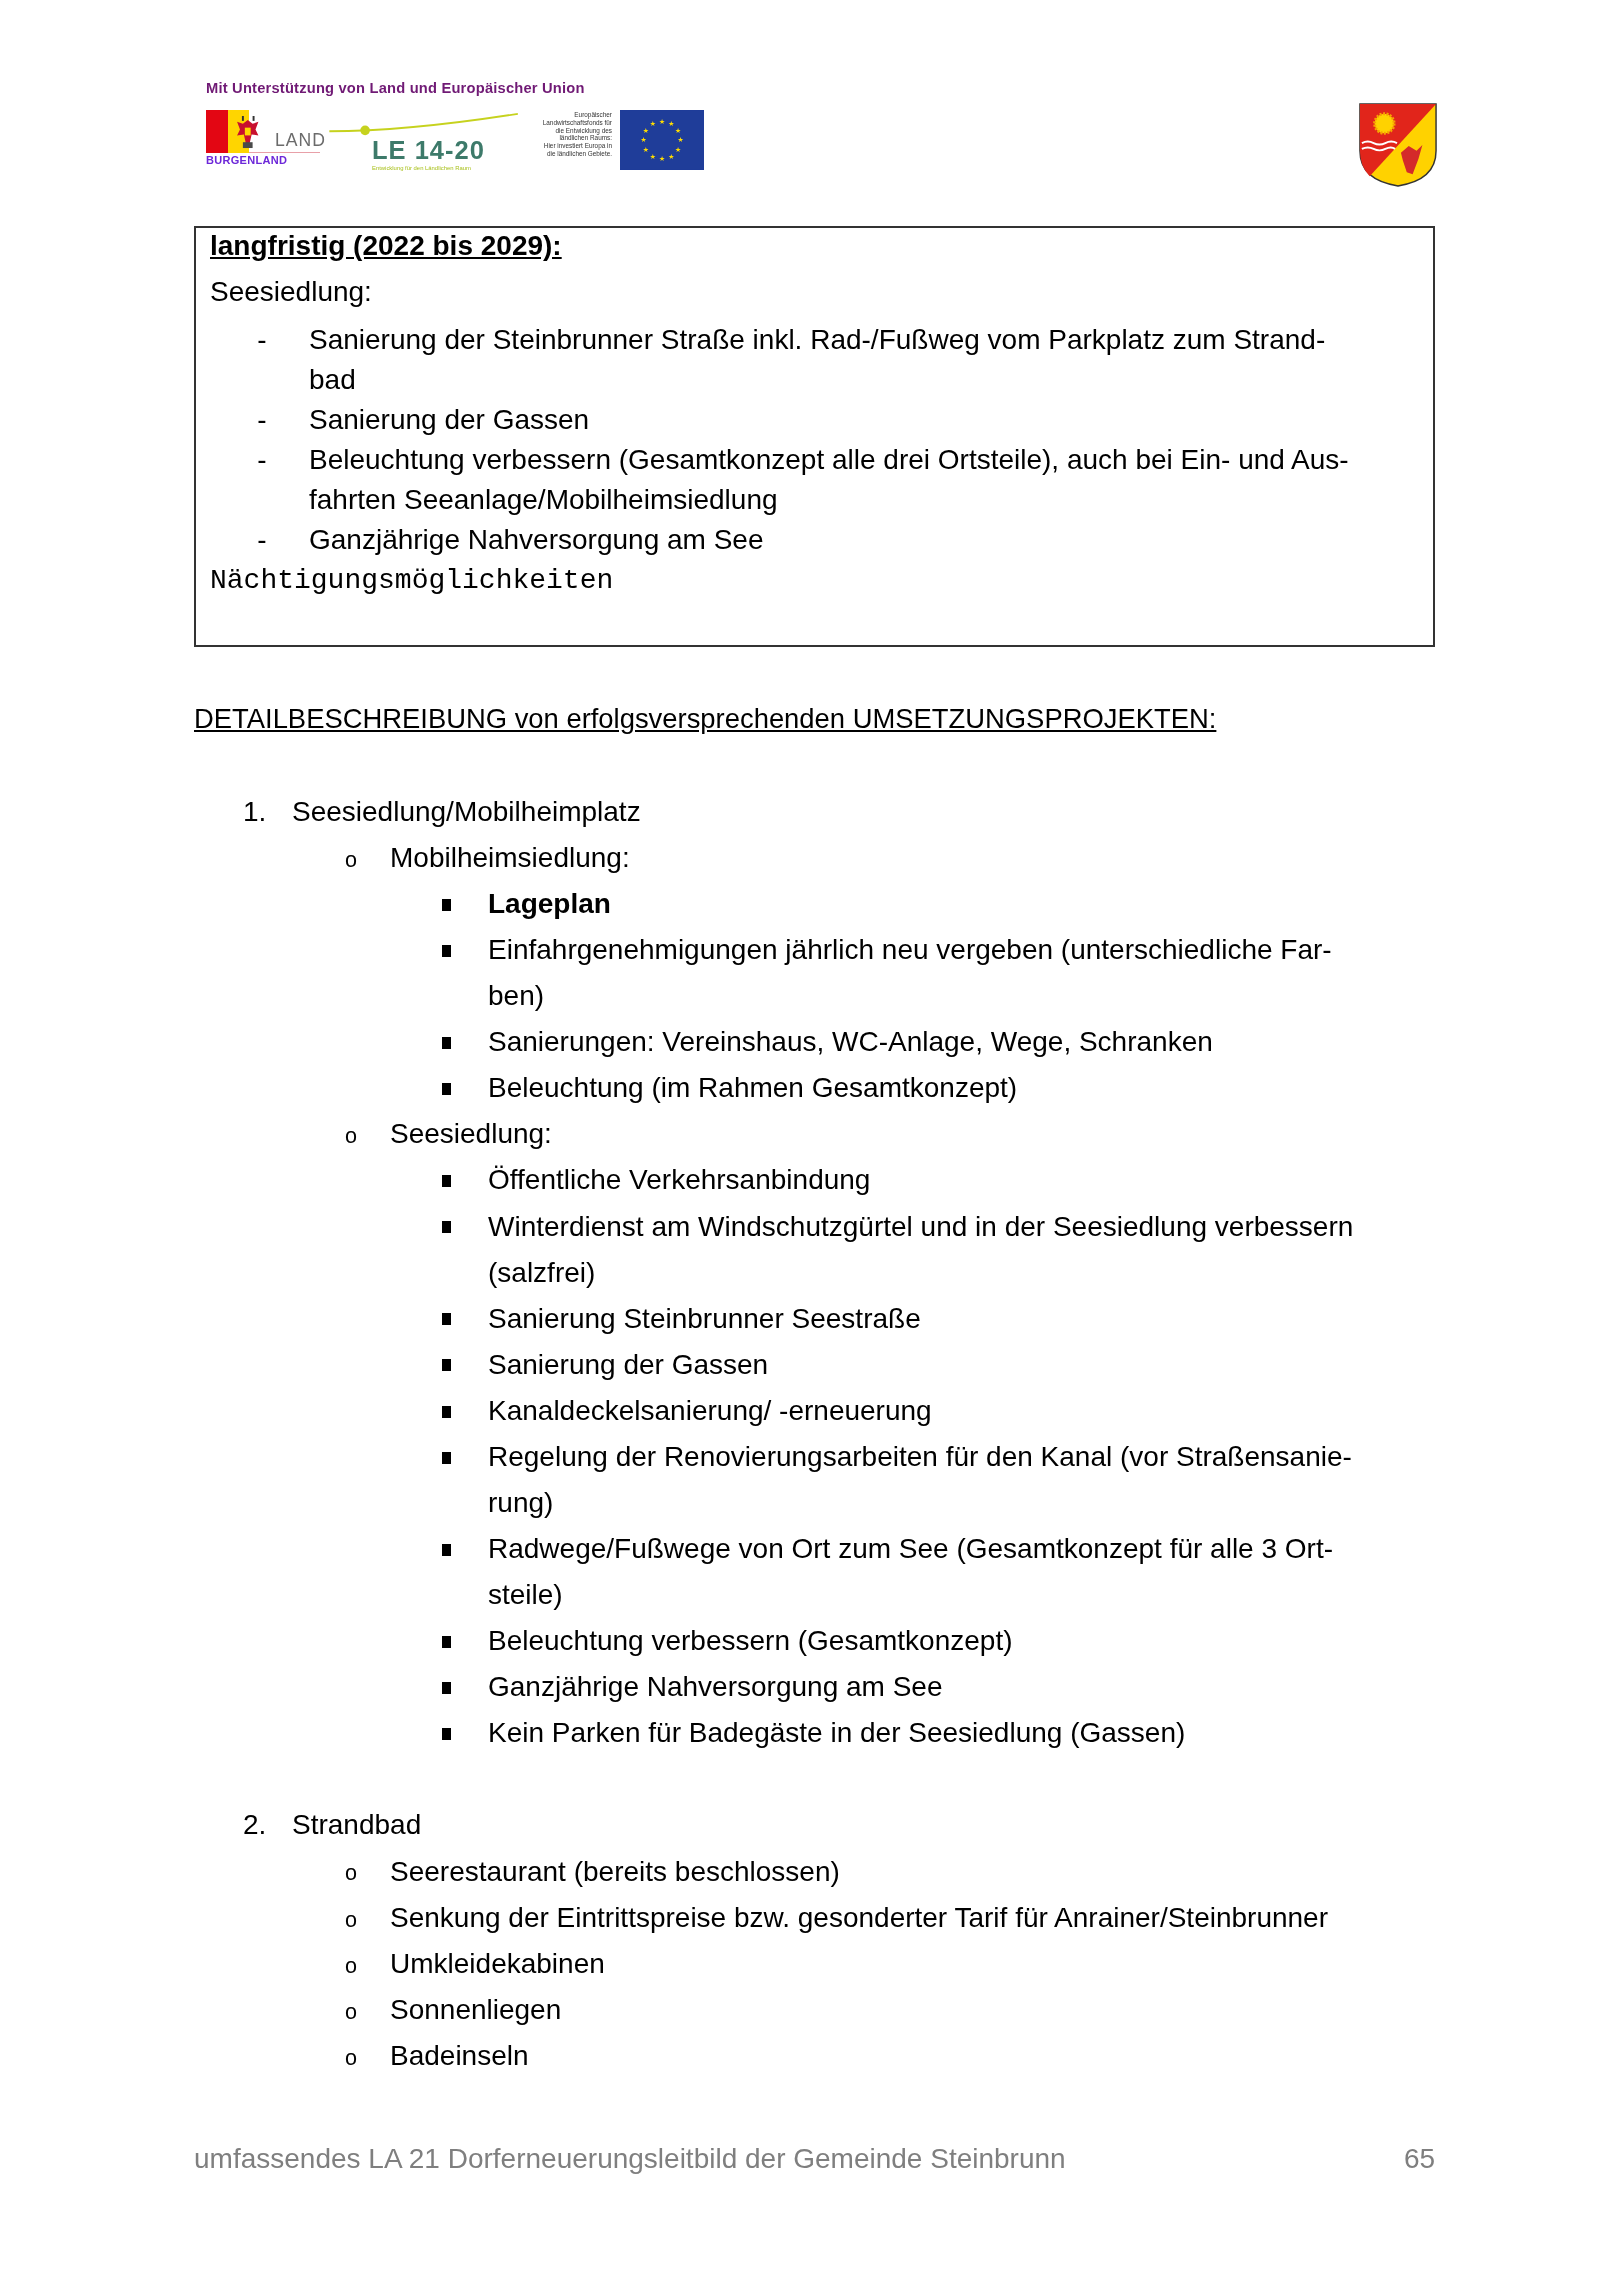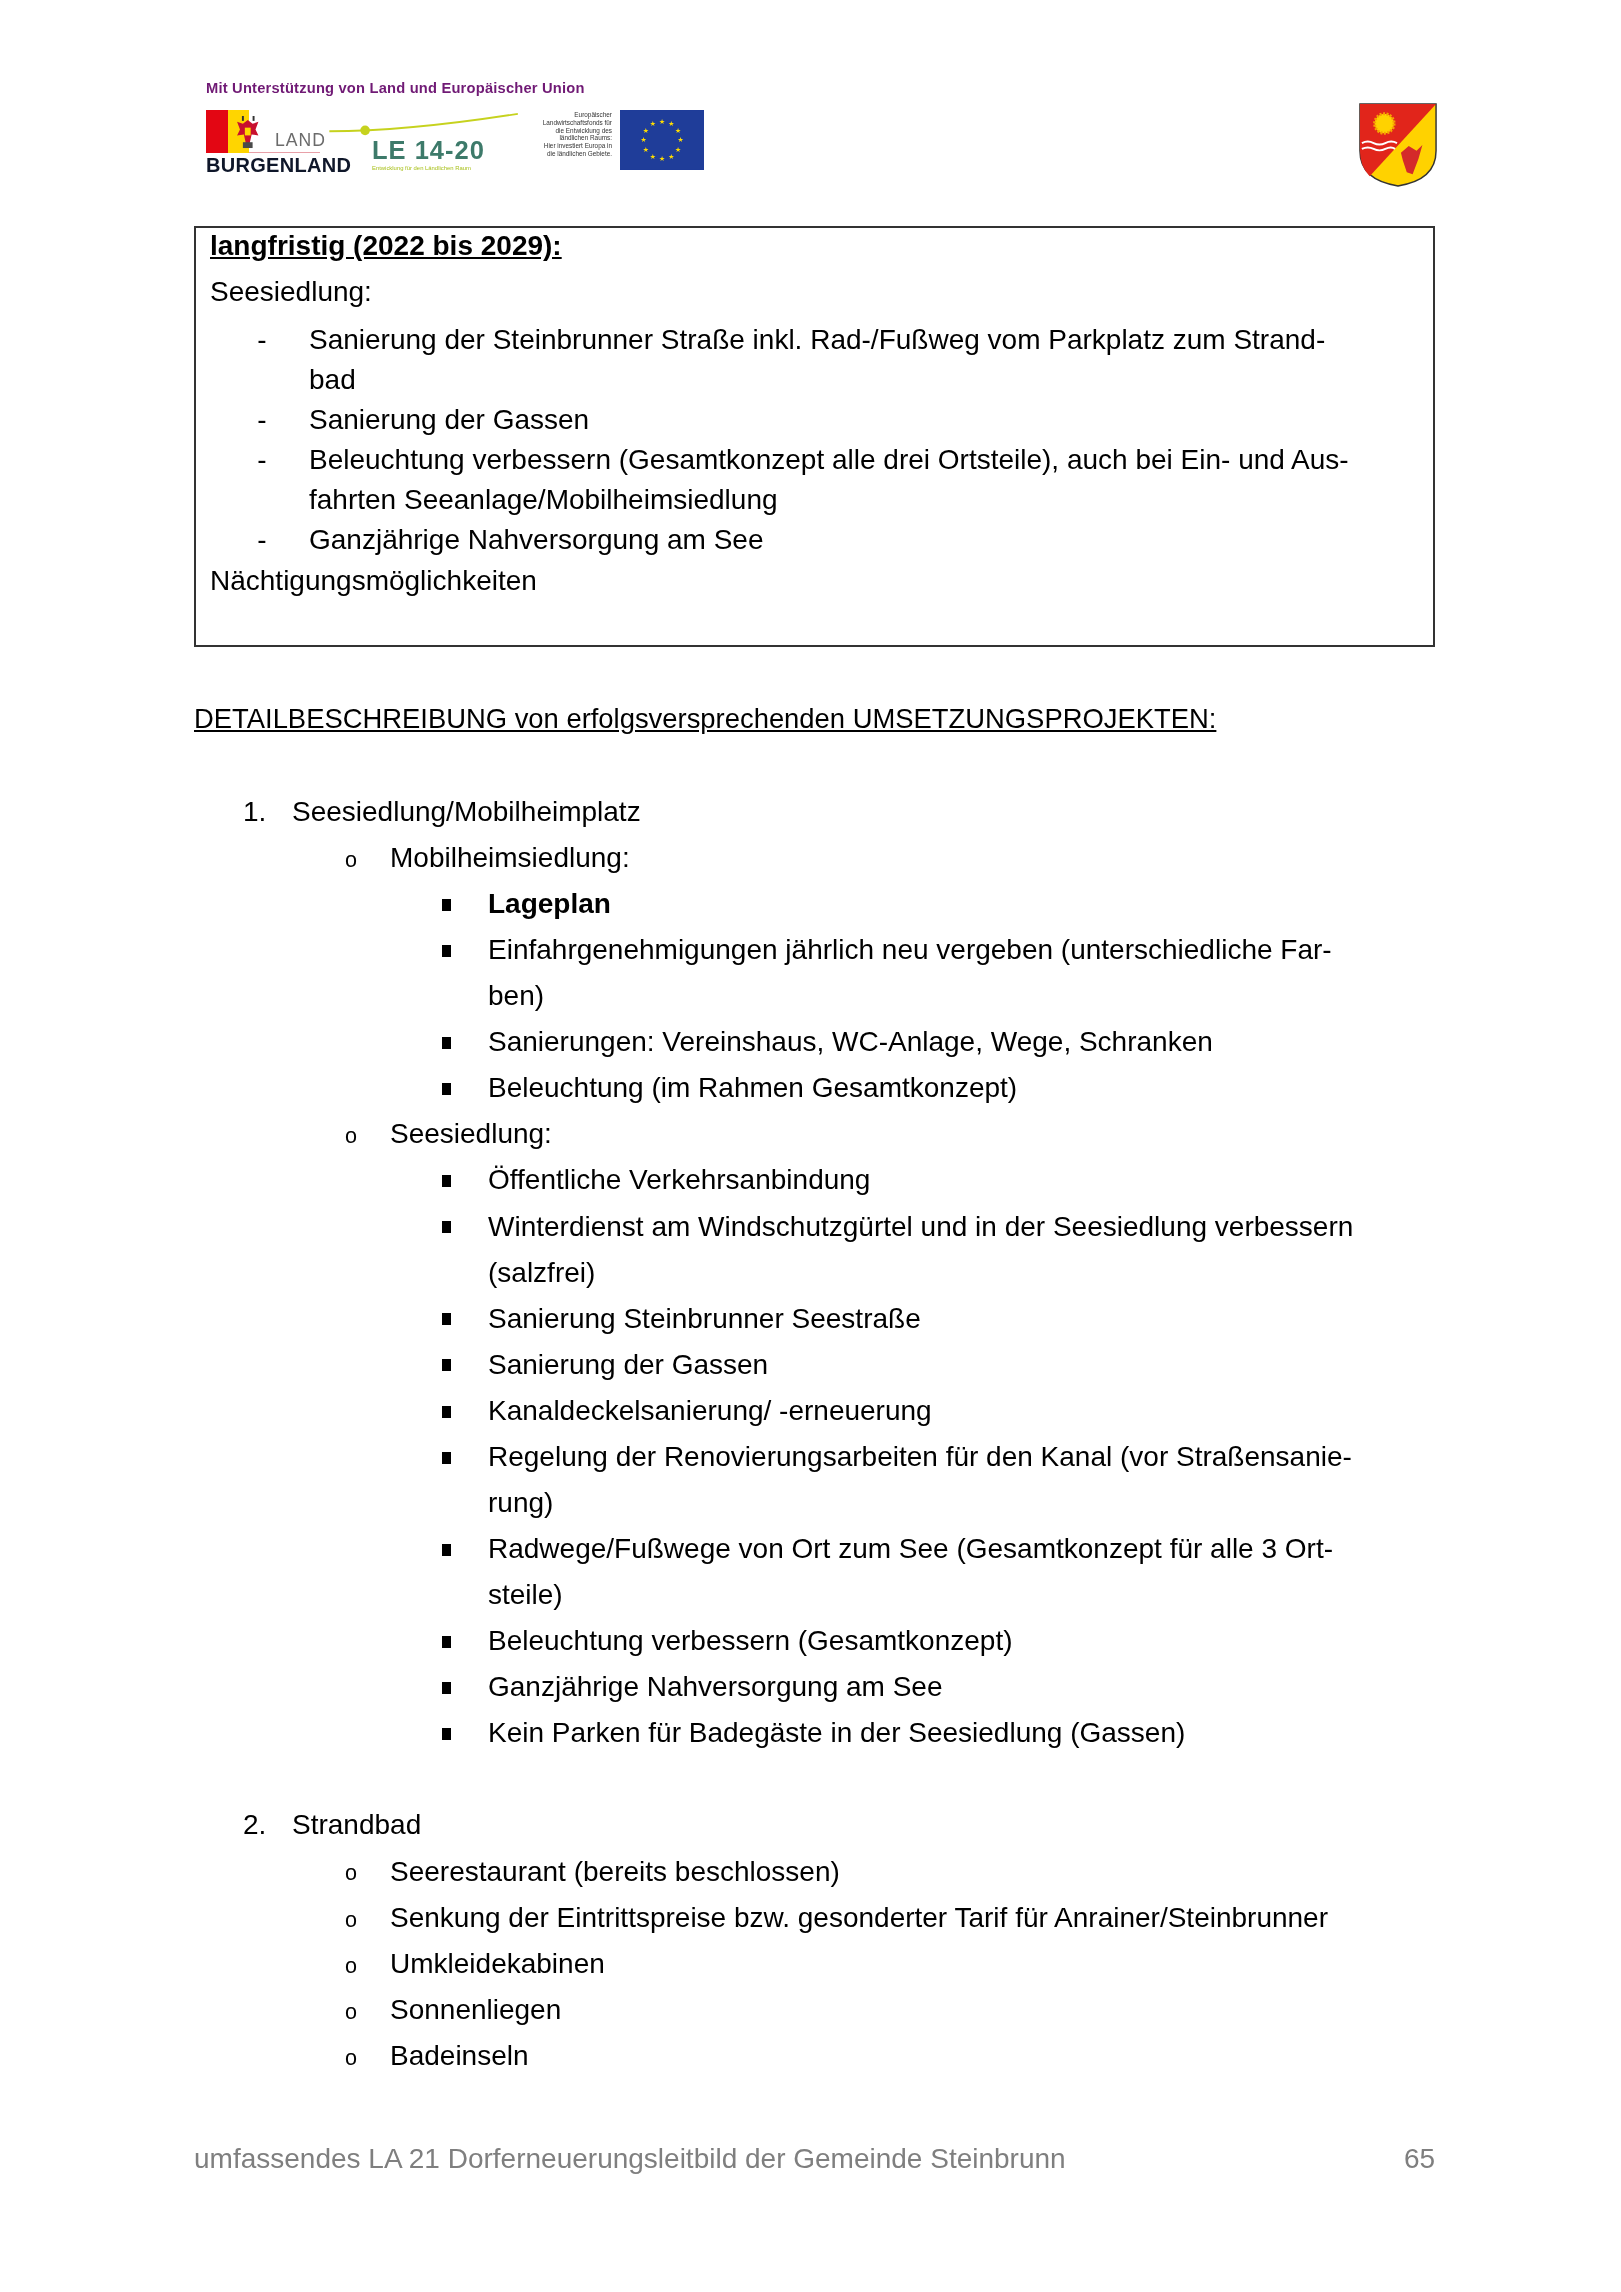--- a/index.html
+++ b/index.html
@@ -8,21 +8,21 @@
   .abs { position: absolute; }
 
   
   .support-text { left: 206px; top: 80px; font-size: 14.7px; font-weight: bold; color: #701a75; letter-spacing: 0.2px; }
   .logo-bgld { left: 206px; top: 110px; width: 113px; height: 61px; }
   .bgld-red { position: absolute; left: 0; top: 0; width: 21.6px; height: 43px; background: #e30613; }
   .bgld-yellow { position: absolute; left: 21.6px; top: 0; width: 21.6px; height: 43px; background: #ffd500; }
   .bgld-eagle { position: absolute; left: 29px; top: 5.9px; width: 25.5px; height: 33px; }
   .bgld-land { position: absolute; left: 69px; top: 19.6px; font-size: 17.6px; color: #6b6b6b; letter-spacing: 1px; }
   .bgld-line { position: absolute; left: 43px; top: 42px; width: 71px; height: 1px; background: #e8a0a8; }
-  .bgld-name { position: absolute; left: 0; top: 44px; font-size: 20px; font-weight: bold; color: #0f172a; letter-spacing: 0.3px; }
+  .bgld-name { position: absolute; left: 0; top: 44px; font-size: 11px; font-weight: bold; color: #6d28d9; letter-spacing: 0.3px; }
 
   .logo-le { left: 328px; top: 110px; width: 196px; height: 63px; }
   .le-text { position: absolute; left: 44px; top: 25.5px; font-size: 25.5px; font-weight: bold; color: #3d7a6a; letter-spacing: 1px; }
   .le-sub { position: absolute; left: 44px; top: 55px; font-size: 5.9px; color: #a9c11c; }
 
   .logo-eu-text { left: 526px; top: 111px; width: 86px; font-size: 6.4px; line-height: 7.8px; color: #333; text-align: right; }
   .eu-flag { left: 620px; top: 110px; width: 84px; height: 60px; background: #1f3d99; }
 
   .coat { left: 1358px; top: 102px; width: 80px; height: 86px; }
 
@@ -114,21 +114,21 @@
 <div class="abs txt dash" style="left:252px;top:400px;">-</div>
 <div class="abs txt" style="left:309px;top:400px;">Sanierung der Gassen</div>
 
 <div class="abs txt dash" style="left:252px;top:440px;">-</div>
 <div class="abs txt" style="left:309px;top:440px;">Beleuchtung verbessern (Gesamtkonzept alle drei Ortsteile), auch bei Ein- und Aus-</div>
 <div class="abs txt" style="left:309px;top:480px;">fahrten Seeanlage/Mobilheimsiedlung</div>
 
 <div class="abs txt dash" style="left:252px;top:520px;">-</div>
 <div class="abs txt" style="left:309px;top:520px;">Ganzjährige Nahversorgung am See</div>
 
-<div class="abs txt" style="left:210px;top:561px;">Nächtigungsmöglichkeiten</div>
+<div class="abs txt" style="left:210px;top:561px;font-family:Liberation Mono, monospace;">Nächtigungsmöglichkeiten</div>
 
 <div class="abs heading2">DETAILBESCHREIBUNG von erfolgsversprechenden UMSETZUNGSPROJEKTEN:</div>
 
 <div class="abs txt num" style="left:243px;top:792px;">1.</div>
 <div class="abs txt" style="left:292px;top:792px;">Seesiedlung/Mobilheimplatz</div>
 
 <div class="abs txt circ" style="left:345px;top:840px;">o</div>
 <div class="abs txt" style="left:390px;top:838px;">Mobilheimsiedlung:</div>
 
 <div id="g0">

